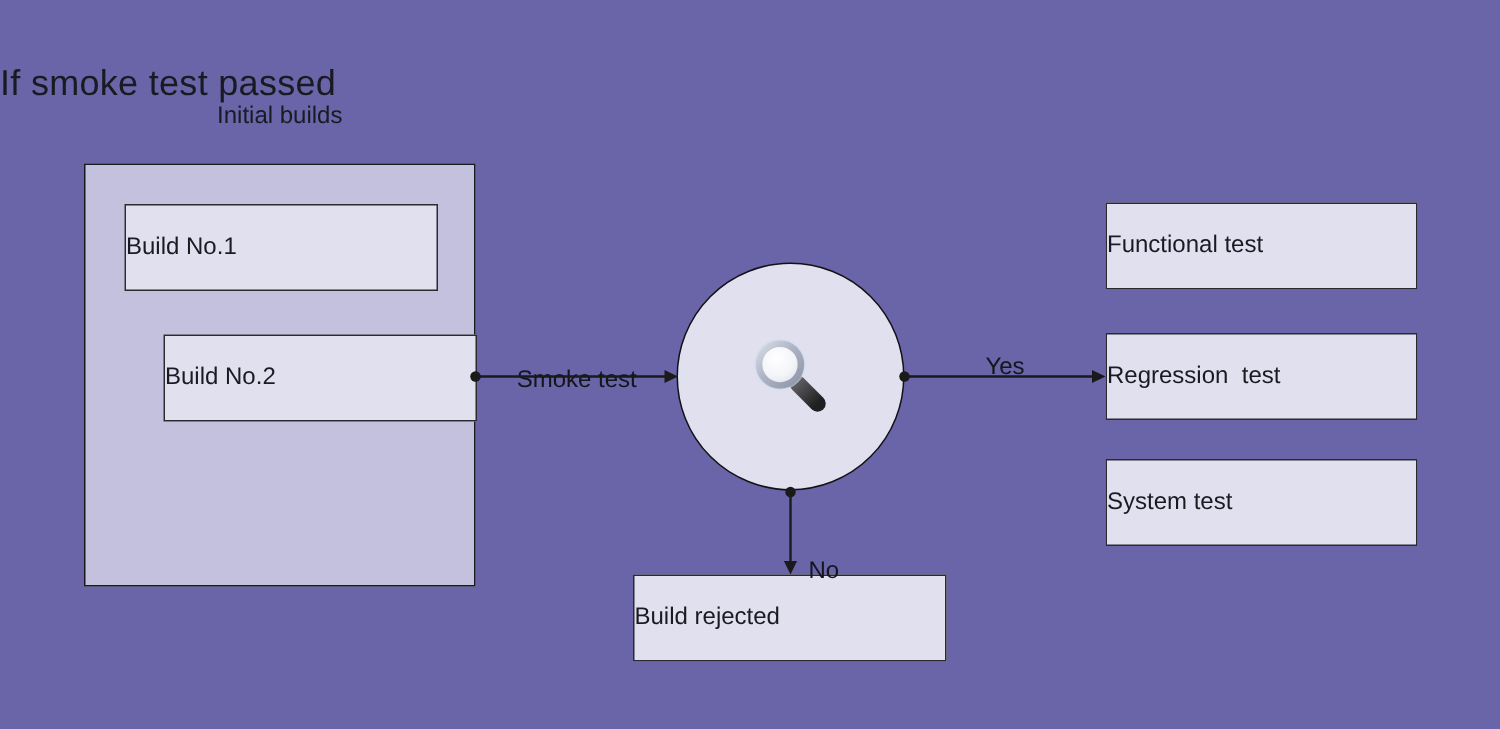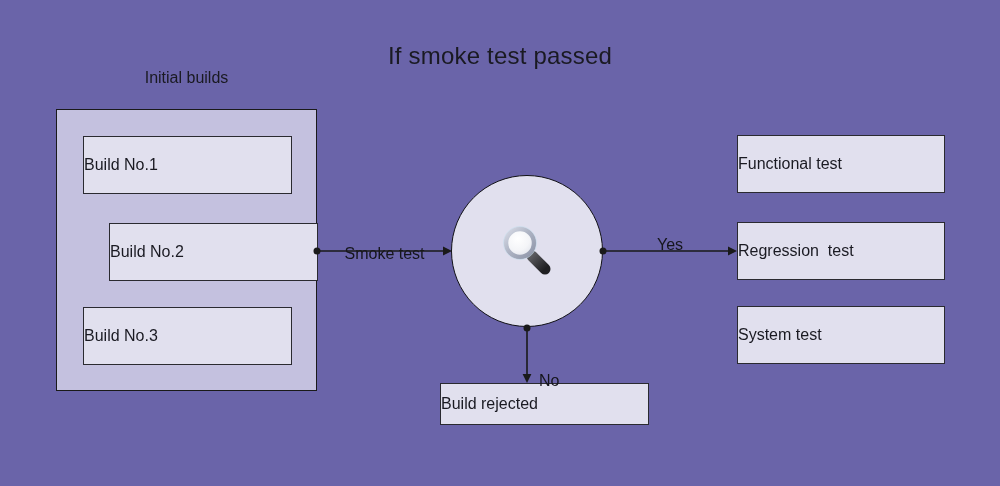--- a/index.html
+++ b/index.html
@@ -14,21 +14,21 @@
     position: relative;
     width: 1000px;
     height: 486px;
     background: #6A64A9;
   }
   .diagram-title {
     position: absolute;
     top: 42px;
     left: 0;
     width: 1000px;
-    text-align: center;
+    text-align: left;
     font-size: 24px;
     font-weight: 500;
     letter-spacing: 0.2px;
   }
   .group-label {
     position: absolute;
     top: 69px;
     left: 56px;
     width: 261px;
     text-align: center;
@@ -55,21 +55,21 @@
     white-space: pre;
   }
   .build-node { left: 26px; width: 209px; height: 58px; }
   .build-node.b1 { top: 26px; }
   .build-node.b2 { top: 113px; margin-left: 26px; }
   .build-node.b3 { top: 197px; }
   .outcome-node { left: 737px; width: 208px; height: 58px; }
   .outcome-node.o1 { top: 135px; }
   .outcome-node.o2 { top: 222px; }
   .outcome-node.o3 { top: 306px; }
-  .rejected-node { left: 440px; top: 383px; width: 209px; height: 42px; }
+  .rejected-node { left: 422px; top: 383px; width: 209px; height: 58px; }
   .decision-circle {
     position: absolute;
     left: 451px;
     top: 175px;
     width: 152px;
     height: 152px;
     border-radius: 50%;
     background: #E1E0EE;
     border: 1.5px solid #111116;
   }
@@ -103,23 +103,20 @@
 
   <div class="diagram-title">If smoke test passed</div>
 
   <div class="group-label">Initial builds</div>
   <div class="builds-container">
     <div class="node build-node b1">
       <span>Build No.1</span>
     </div>
     <div class="node build-node b2">
       <span>Build No.2</span>
-    </div>
-    <div class="node build-node b3">
-      <span>Build No.3</span>
     </div>
   </div>
 
   <div class="decision-circle">
     <svg class="magnifier" width="62" height="62" viewBox="0 0 62 62">
       <defs>
         <radialGradient id="lensG" cx="42%" cy="35%" r="75%">
           <stop offset="0%" stop-color="#ffffff"></stop>
           <stop offset="55%" stop-color="#f4f5f8"></stop>
           <stop offset="100%" stop-color="#dcdfe8"></stop>

